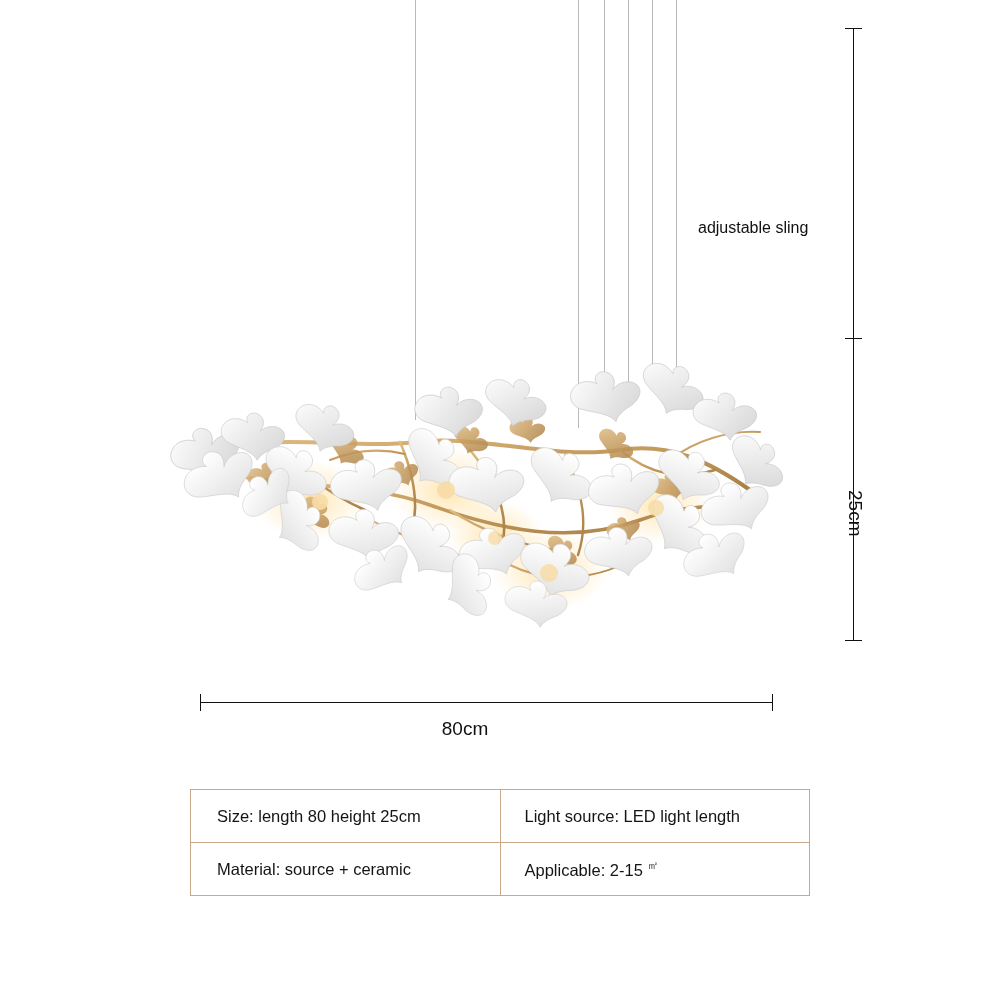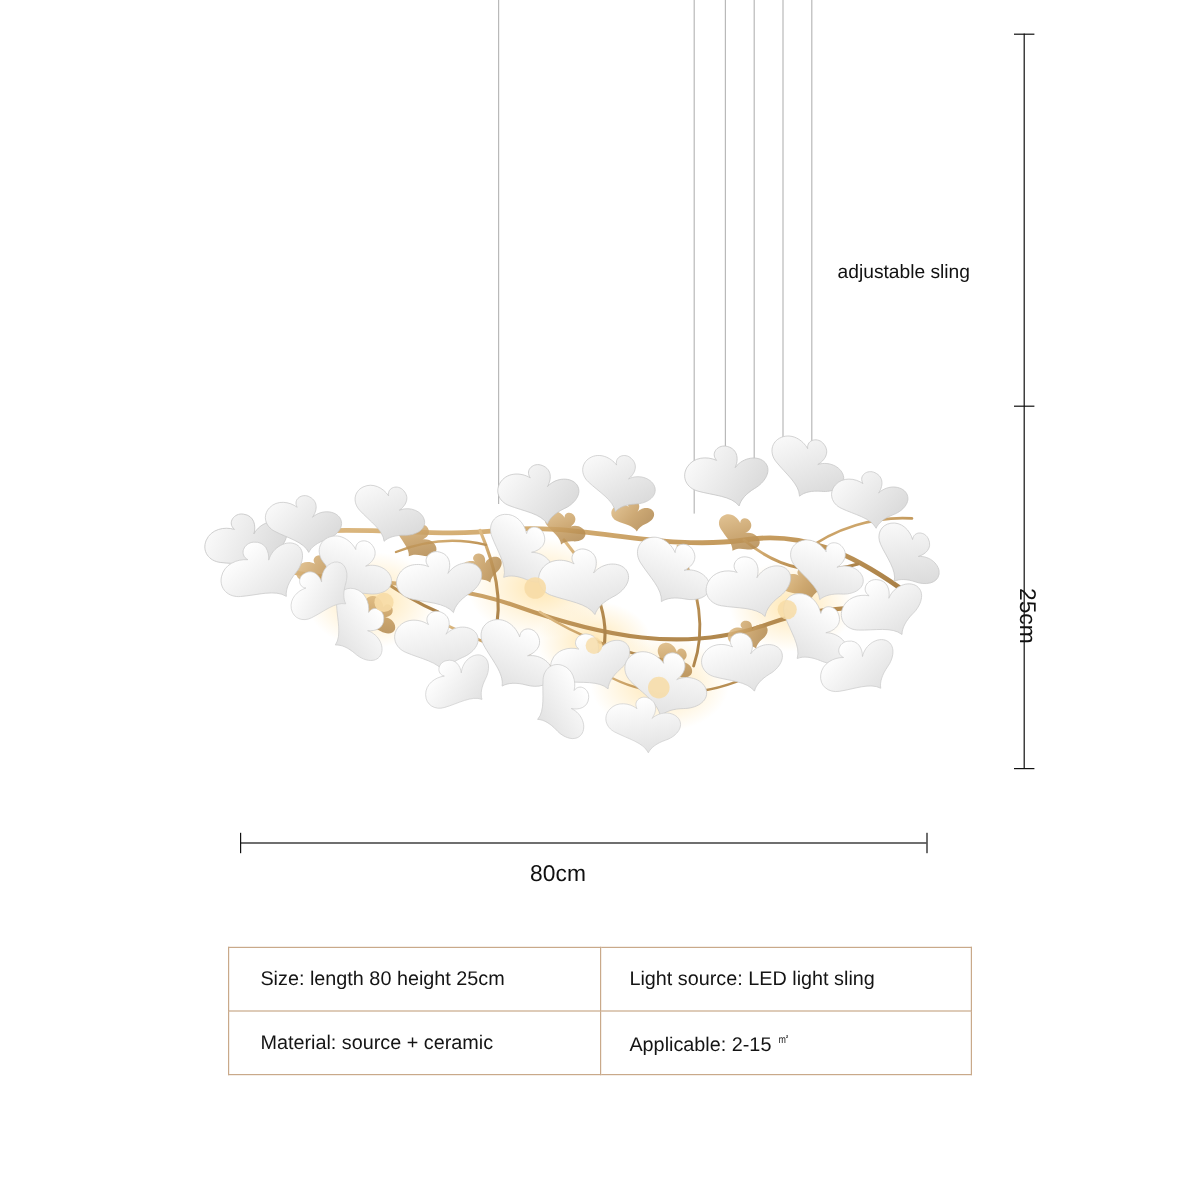--- a/index.html
+++ b/index.html
@@ -263,21 +263,21 @@
   <div class="dim-h-cap" style="left:200px;"></div>
   <div class="dim-h-cap" style="left:772px;"></div>
   <div class="label-width">
     <span>80cm</span>
   </div>
 
   <table class="spec-table">
     <tbody>
       <tr>
         <td class="col-a">Size: length 80 height 25cm</td>
-        <td class="col-b">Light source: LED light sling</td>
+        <td class="col-b">Light source: LED light length</td>
       </tr>
       <tr>
         <td class="col-a">Material: source + ceramic</td>
         <td class="col-b"><span>Applicable: 2-15 </span><span class="sup">㎡</span></td>
       </tr>
     </tbody>
   </table>
 
 </div>
 

